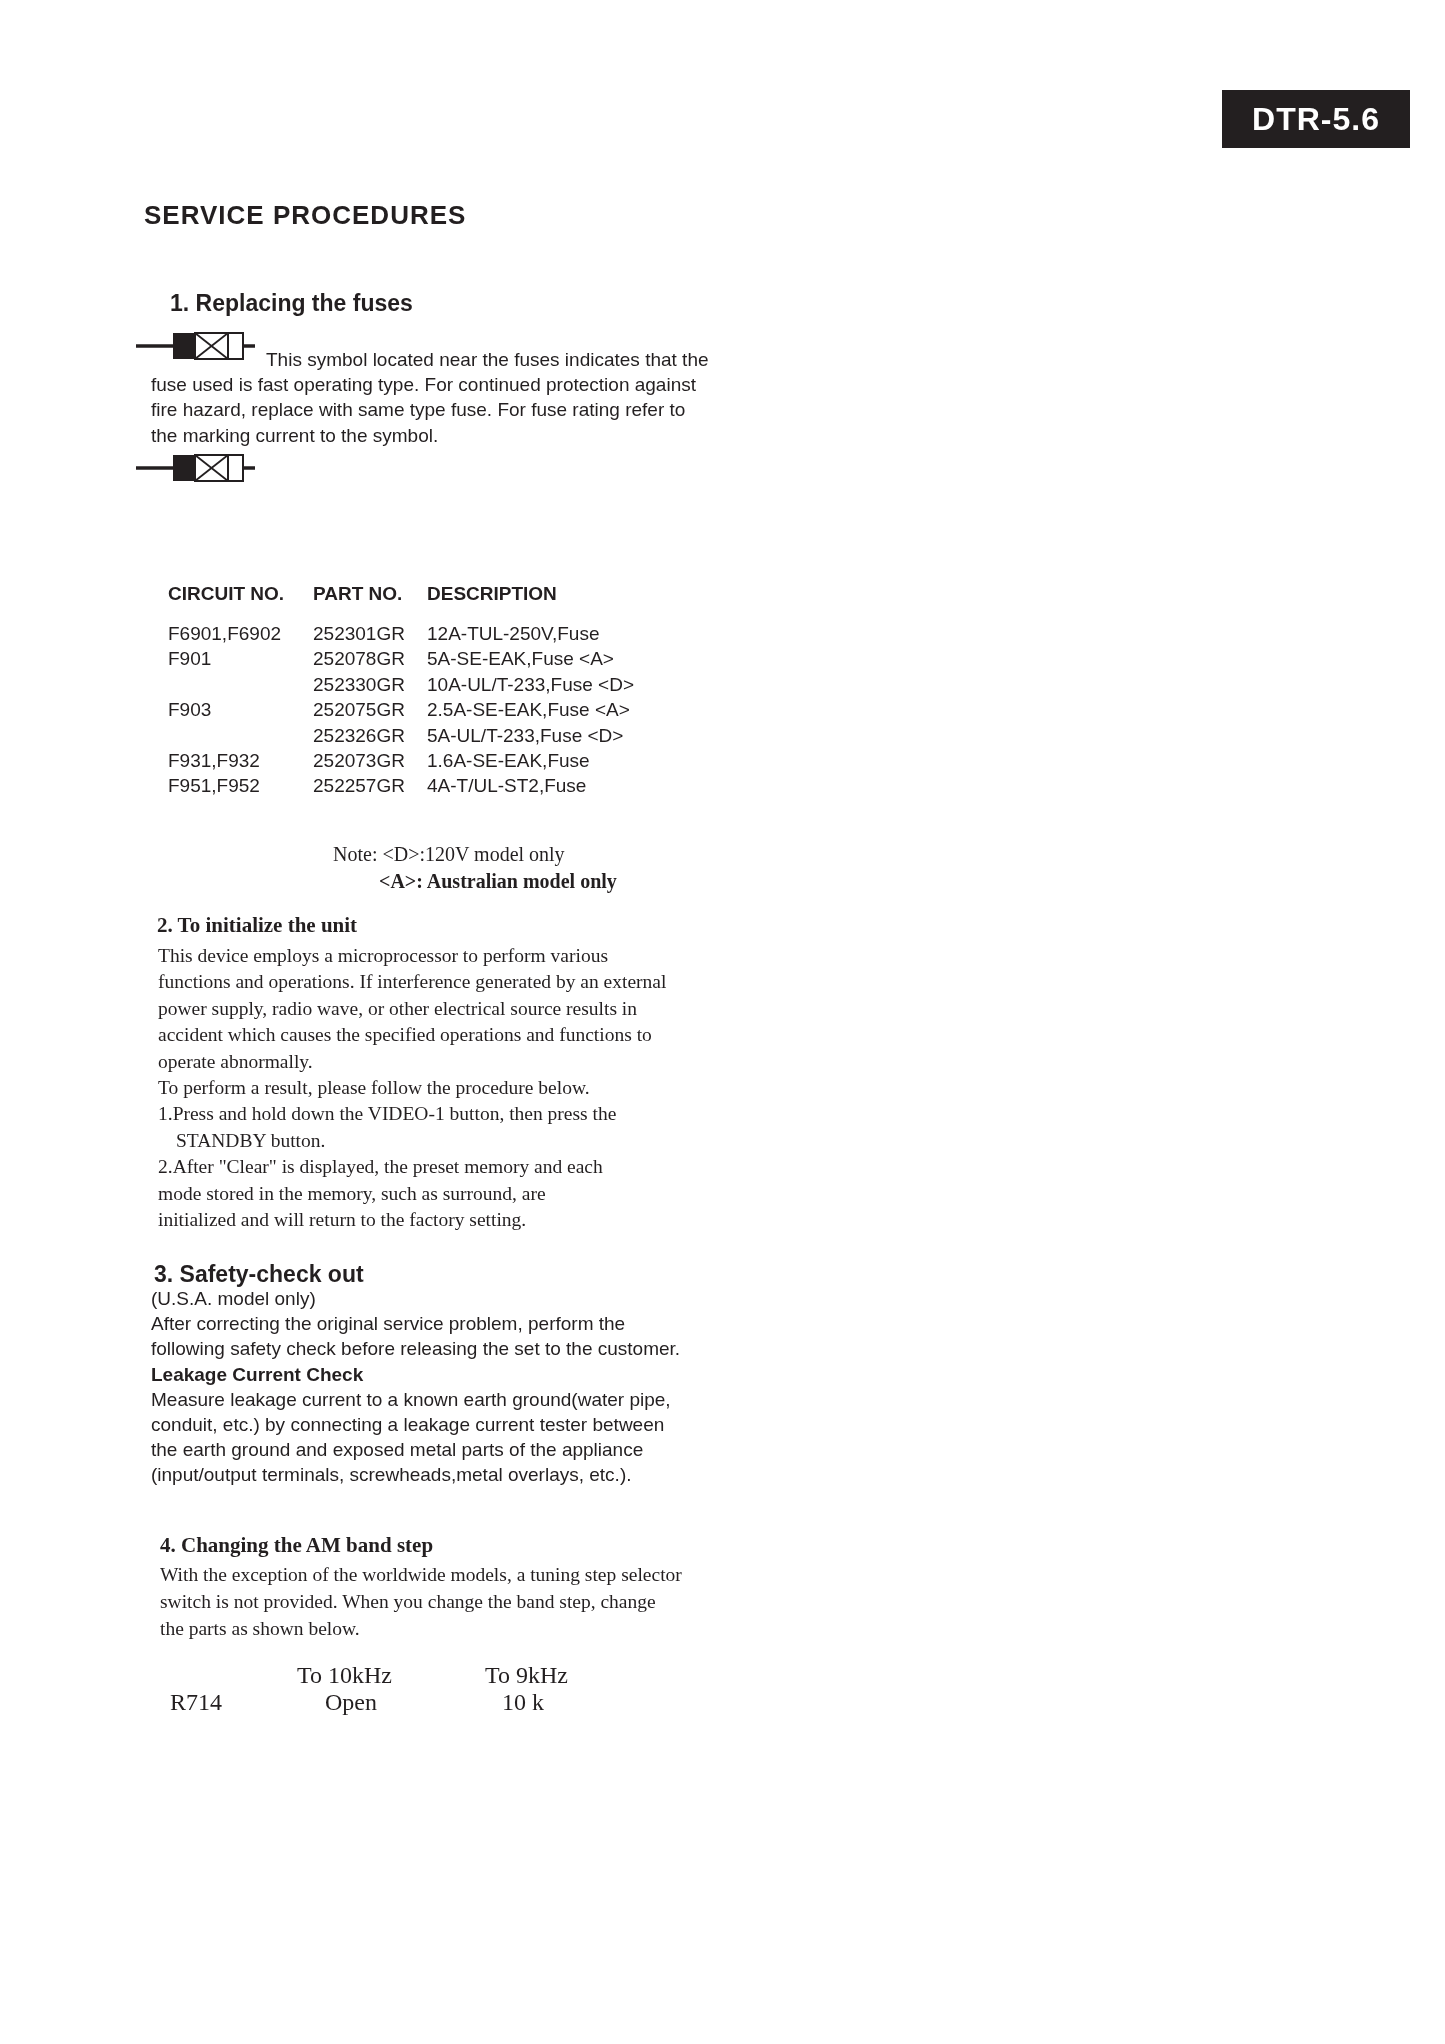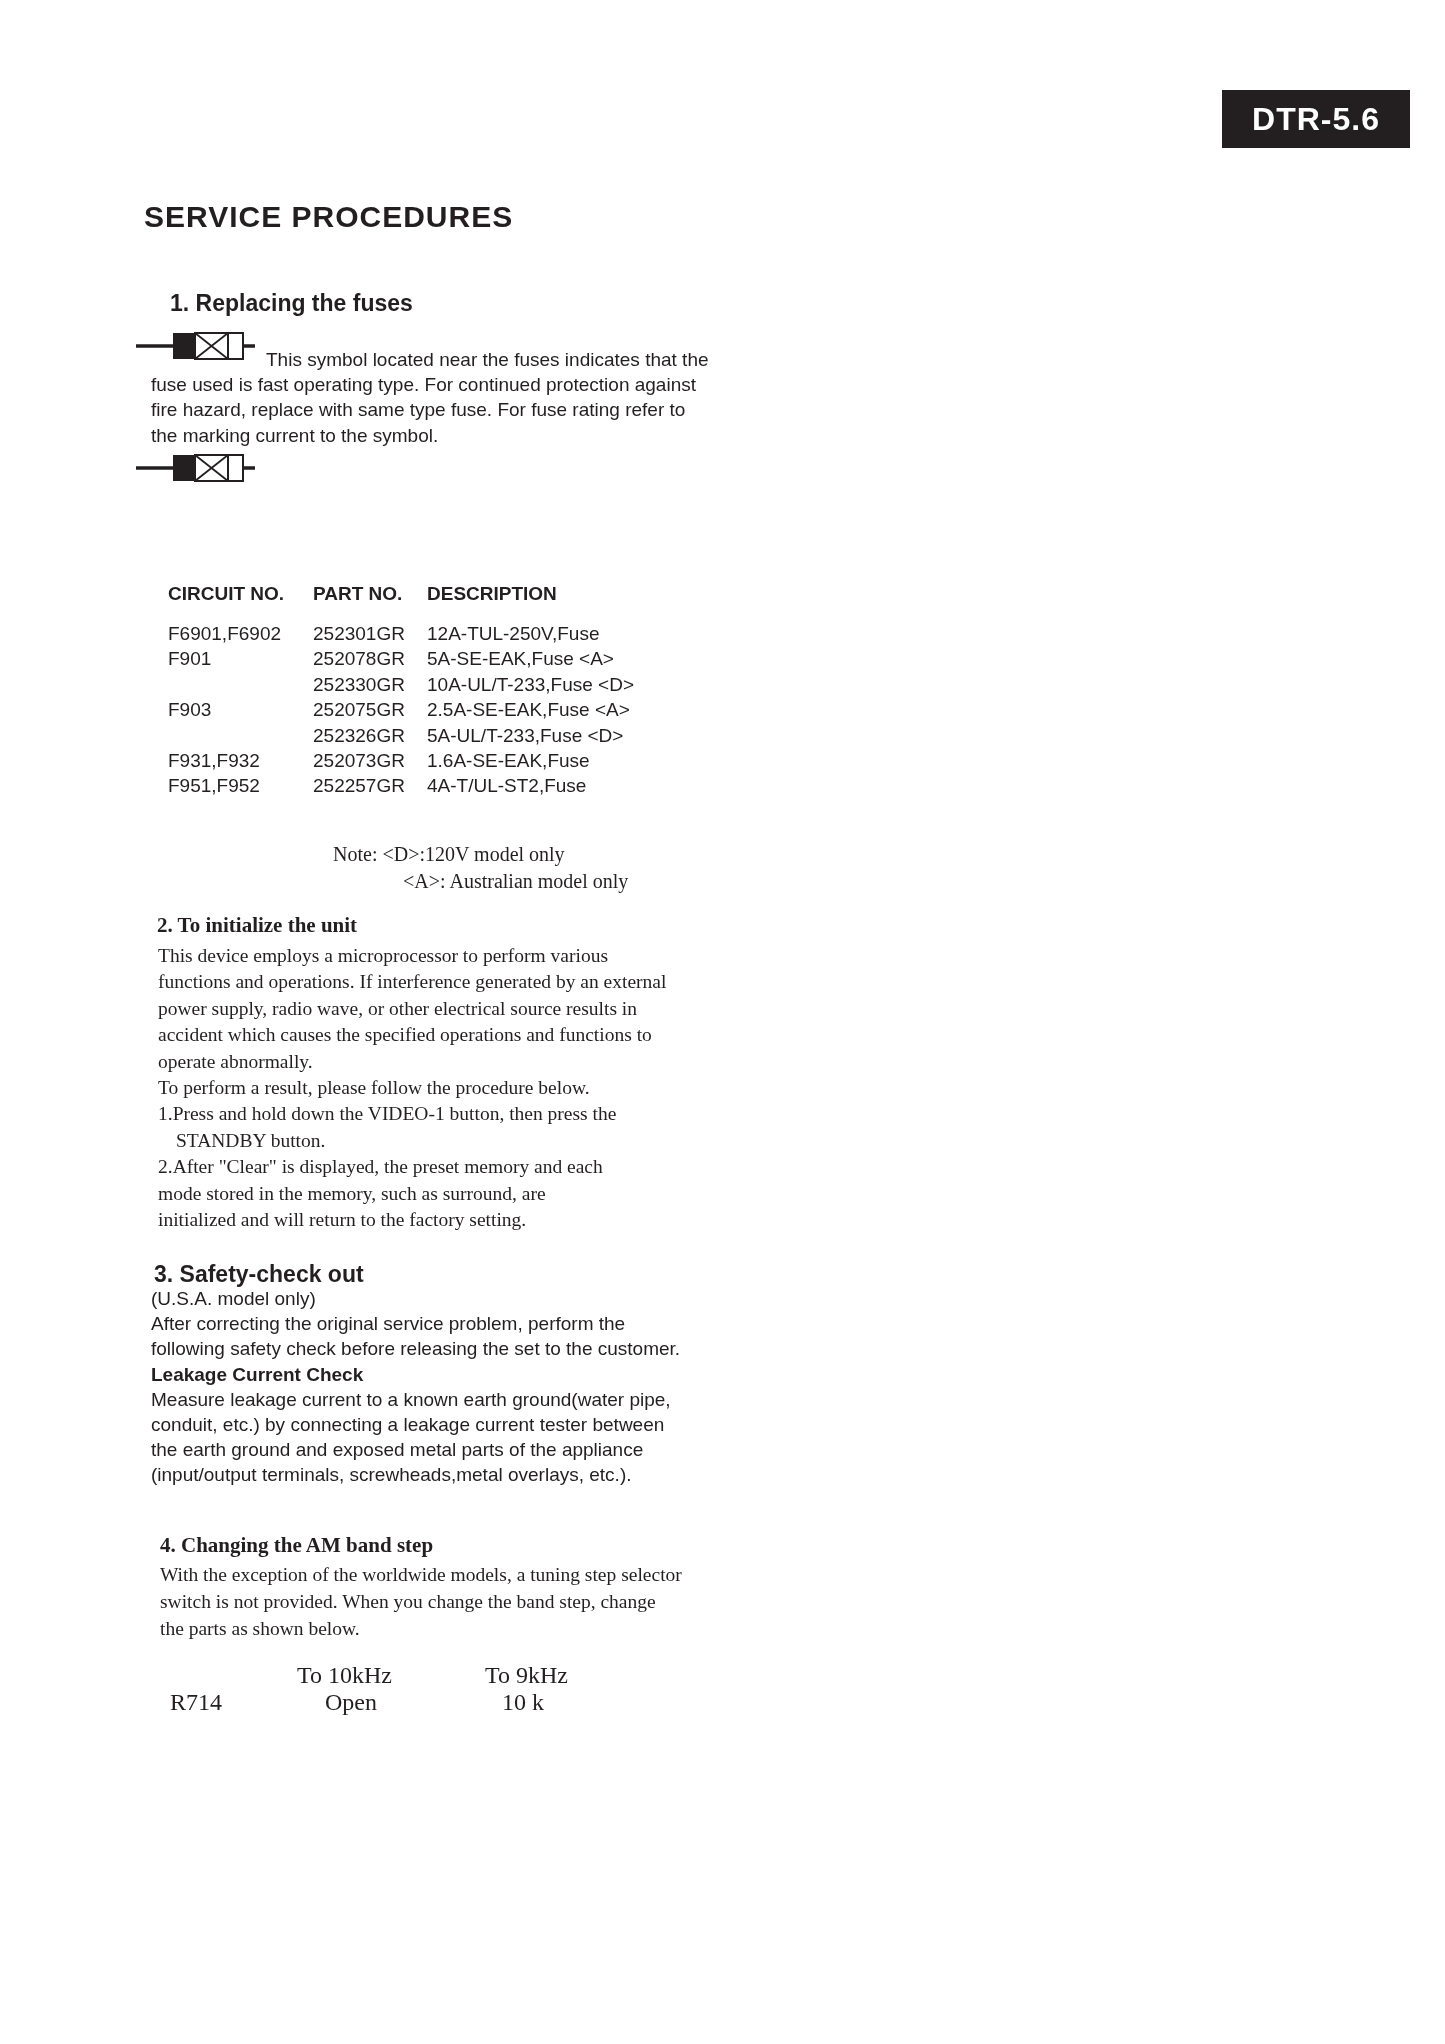--- a/index.html
+++ b/index.html
@@ -7,21 +7,21 @@
         font-family:"Liberation Sans",sans-serif;color:#231f20;border-radius:26px;}
   .abs{position:absolute;}
   .ln{white-space:nowrap;}
 
   
   .badge{left:1222px;top:90px;width:188px;height:58px;background:#231f20;
          display:flex;align-items:center;justify-content:center;}
   .badge span{color:#fff;font-weight:bold;font-size:32px;letter-spacing:1px;}
 
   
-  .page-title{left:144px;top:200px;font-size:30px;font-weight:bold;letter-spacing:1px;white-space:nowrap;}
+  .page-title{left:144px;top:200px;font-size:26px;font-weight:bold;letter-spacing:1px;white-space:nowrap;}
 
   
   .h-sans{font-size:23px;font-weight:bold;white-space:nowrap;}
   .body-sans{font-size:19px;line-height:25.2px;}
   .indent-first{padding-left:115px;}
   .indent-sm{padding-left:18px;}
   .bold{font-weight:bold;}
   .h-serif{font-family:"Liberation Serif",serif;font-size:21px;font-weight:bold;white-space:nowrap;}
   .body-serif{font-family:"Liberation Serif",serif;font-size:19.5px;line-height:26.4px;}
 
@@ -120,21 +120,21 @@
       <div>1.6A-SE-EAK,Fuse</div>
     </div>
     <div class="ftable-row">
       <div>F951,F952</div>
       <div>252257GR</div>
       <div>4A-T/UL-ST2,Fuse</div>
     </div>
   </div>
 
   <div class="abs note" style="left:333px;top:843px;">Note: &lt;D&gt;:120V model only</div>
-  <div class="abs note" style="left:403px;top:870px;">&lt;A&gt;: Australian model only</div>
+  <div class="abs note" style="left:379px;top:870px;font-weight:bold;">&lt;A&gt;: Australian model only</div>
 
   <div class="abs h-serif" style="left:157px;top:913px;">2. To initialize the unit</div>
   <div class="abs body-serif" style="left:158px;top:943px;">
     <div class="ln">This device employs a microprocessor to perform various</div>
     <div class="ln">functions and operations. If interference generated by an external</div>
     <div class="ln">power supply, radio wave, or other electrical source results in</div>
     <div class="ln">accident which causes the specified operations and functions to</div>
     <div class="ln">operate abnormally.</div>
     <div class="ln">To perform a result, please follow the procedure below.</div>
     <div class="ln">1.Press and hold down the VIDEO-1 button, then press the</div>

